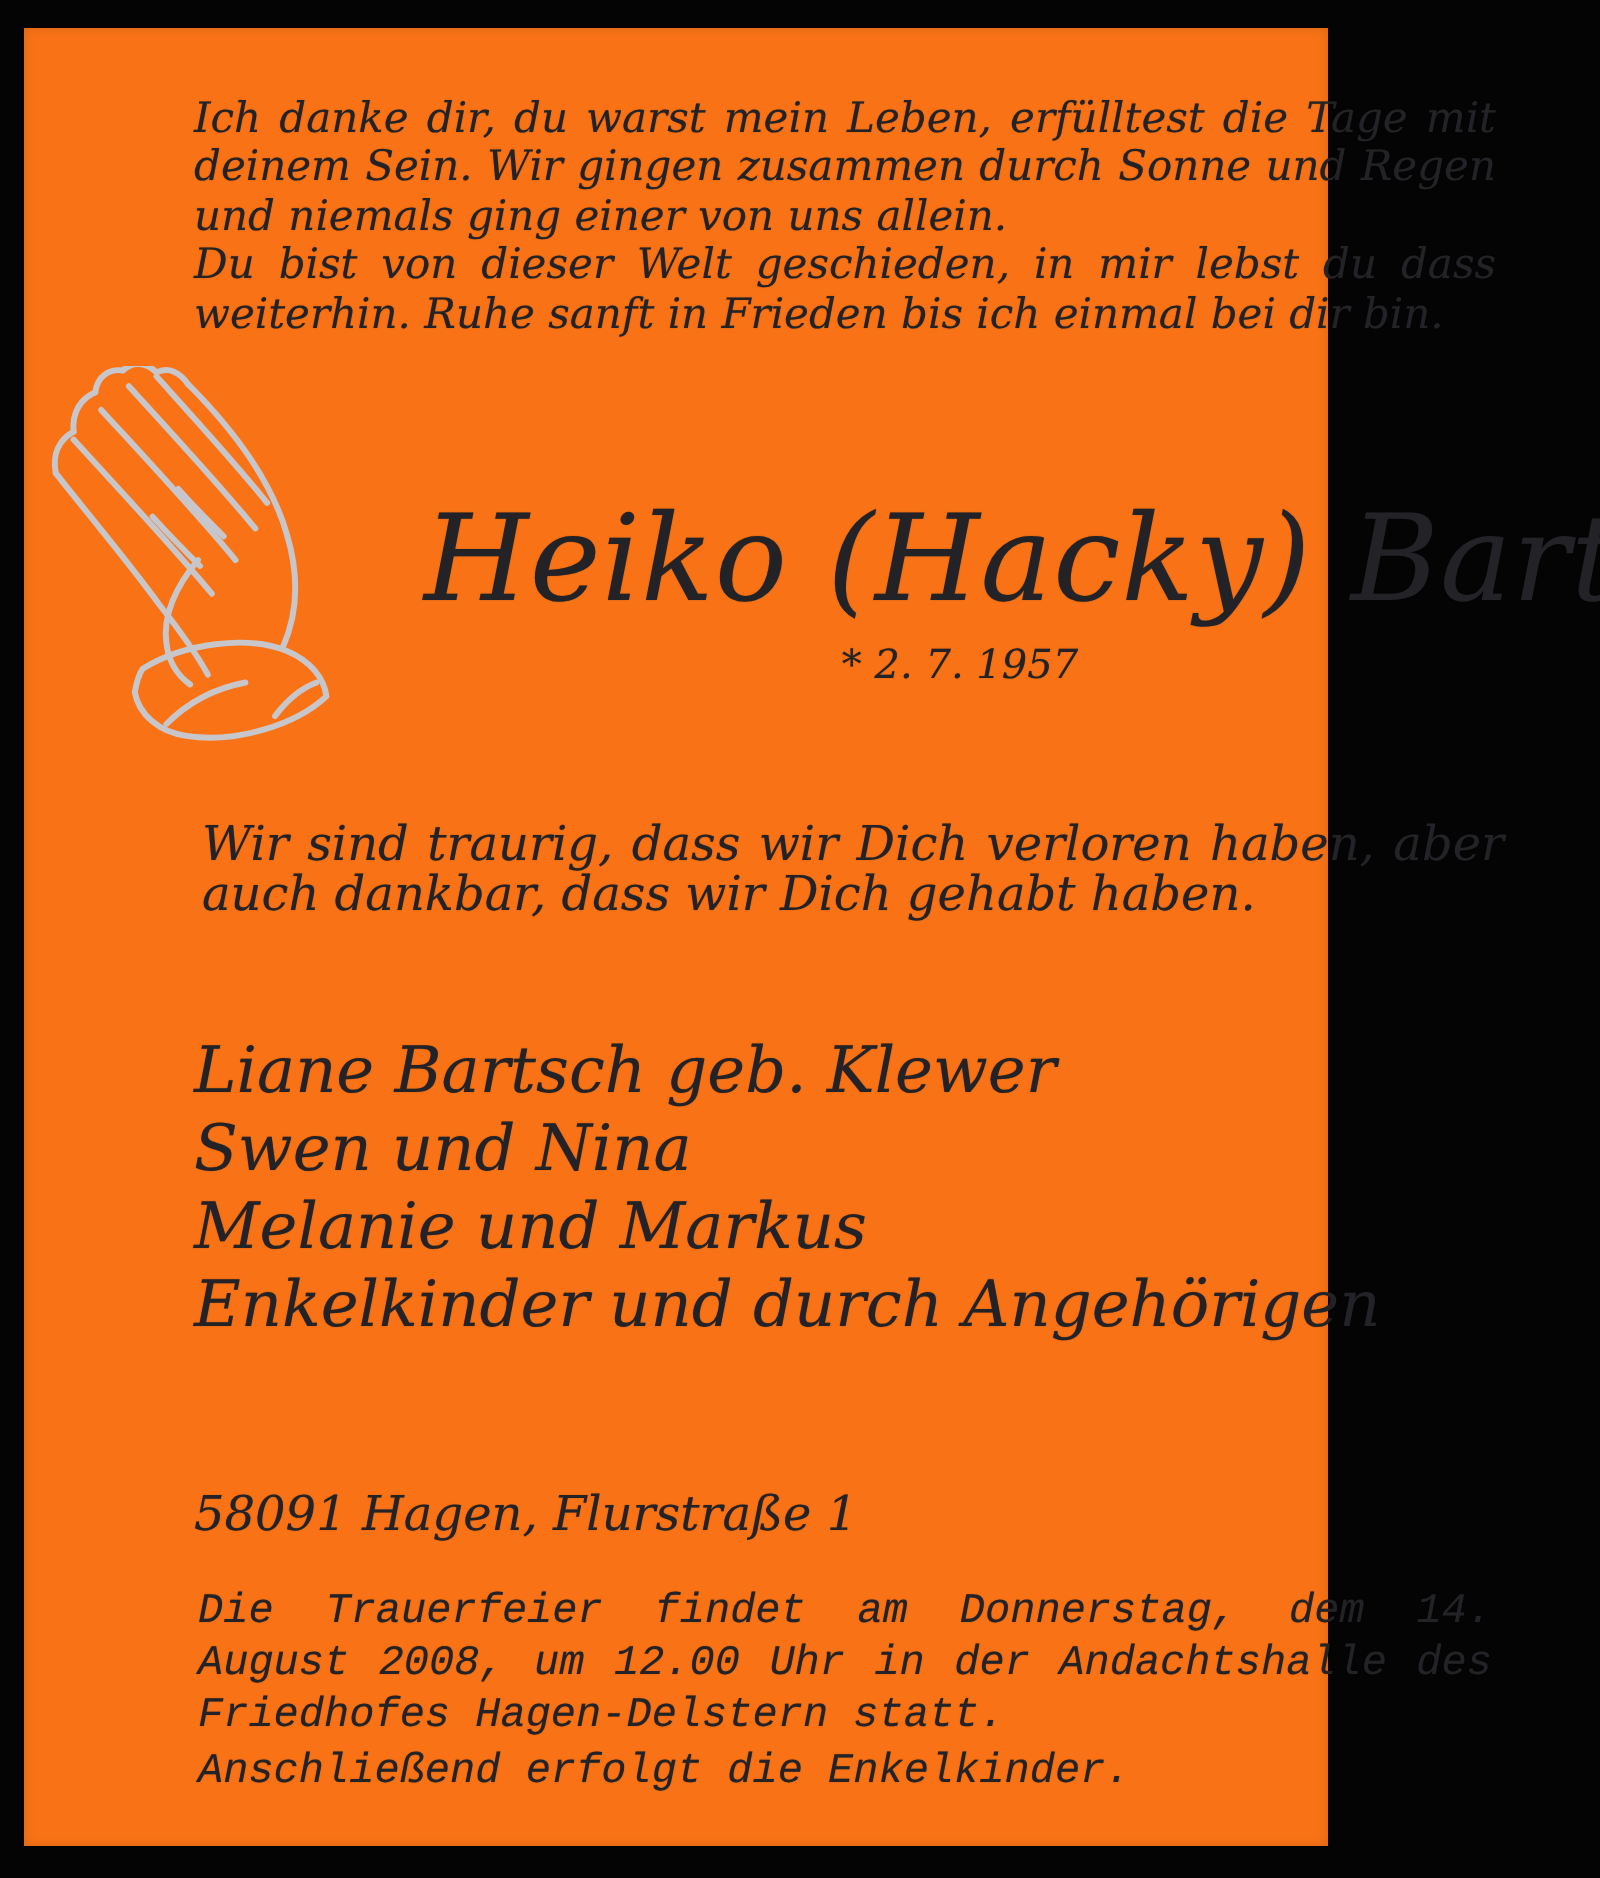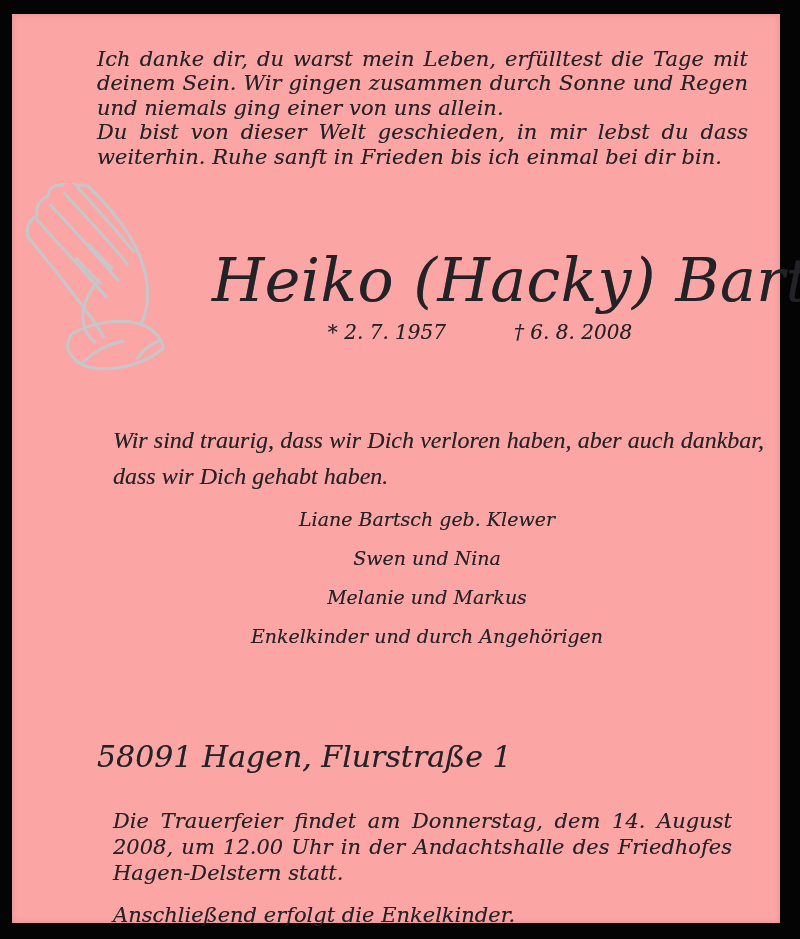--- a/index.html
+++ b/index.html
@@ -14,23 +14,23 @@
     position: relative;
     width: 800px;
     height: 939px;
     background: #040404;
     overflow: hidden;
   }
   .paper {
     position: absolute;
     left: 12px;
     top: 14px;
-    width: 768px;
+    width: 652px;
     height: 909px;
-    background: #fca5a5;
+    background: #f97316;
     box-shadow: inset 0 0 6px rgba(0,0,0,0.12);
   }
   .paper * {
     font-style: italic;
     color: #232327;
   }
   .txt {
     text-shadow: 0 0 0.6px rgba(30,30,35,0.45);
   }
   .verse {
@@ -75,53 +75,52 @@
     gap: 68px;
     font-size: 20px;
     line-height: 32px;
   }
   .condolence {
     position: absolute;
     left: 85px;
     top: 392px;
     width: 651px;
     font-size: 24px;
-    line-height: 36px;
+    line-height: 25px;
     text-align: justify;
-    margin: 16px;
-    font-family: Liberation Serif, serif;
+    margin: 4px;
   }
   .mourners {
     position: absolute;
     left: 85px;
-    top: 486px;
+    top: 502px;
     width: 660px;
-    font-size: 19px;
+    font-size: 32px;
     line-height: 39px;
-    text-align: center;
   }
   .address {
     position: absolute;
     left: 85px;
     top: 729px;
     width: 660px;
-    font-size: 30px;
+    font-size: 24px;
     line-height: 28px;
   }
   .funeral {
     position: absolute;
     left: 85px;
     top: 778px;
     width: 651px;
     font-size: 21px;
     line-height: 26px;
   }
   .funeral p {
-    margin: 16px;
+    margin: 2px;
     text-align: justify;
+    font-family: Liberation Mono, monospace;
   }
 </style>
 </head>
 <body>
 
 <div class="frame">
   <div class="paper">
 
     <div class="verse txt">
       <p>Ich danke dir, du warst mein Leben, erfülltest die Tage mit deinem Sein. Wir gingen zusammen durch Sonne und Regen und niemals ging einer von uns allein.</p>
@@ -158,21 +157,20 @@
         </g>
       </svg>
     </div>
 
     <div class="name-block">
       <div class="deceased-name txt">Heiko (Hacky) Bartsch</div>
     </div>
 
     <div class="dates-row txt">
       <span>* 2. 7. 1957</span>
-      <span>† 6. 8. 2008</span>
     </div>
 
     <p class="condolence txt">Wir sind traurig, dass wir Dich verloren haben, aber auch dankbar, dass wir Dich gehabt haben.</p>
 
     <div class="mourners txt">
       <div>Liane Bartsch geb. Klewer</div>
       <div>Swen und Nina</div>
       <div>Melanie und Markus</div>
       <div>Enkelkinder und durch Angehörigen</div>
     </div>

